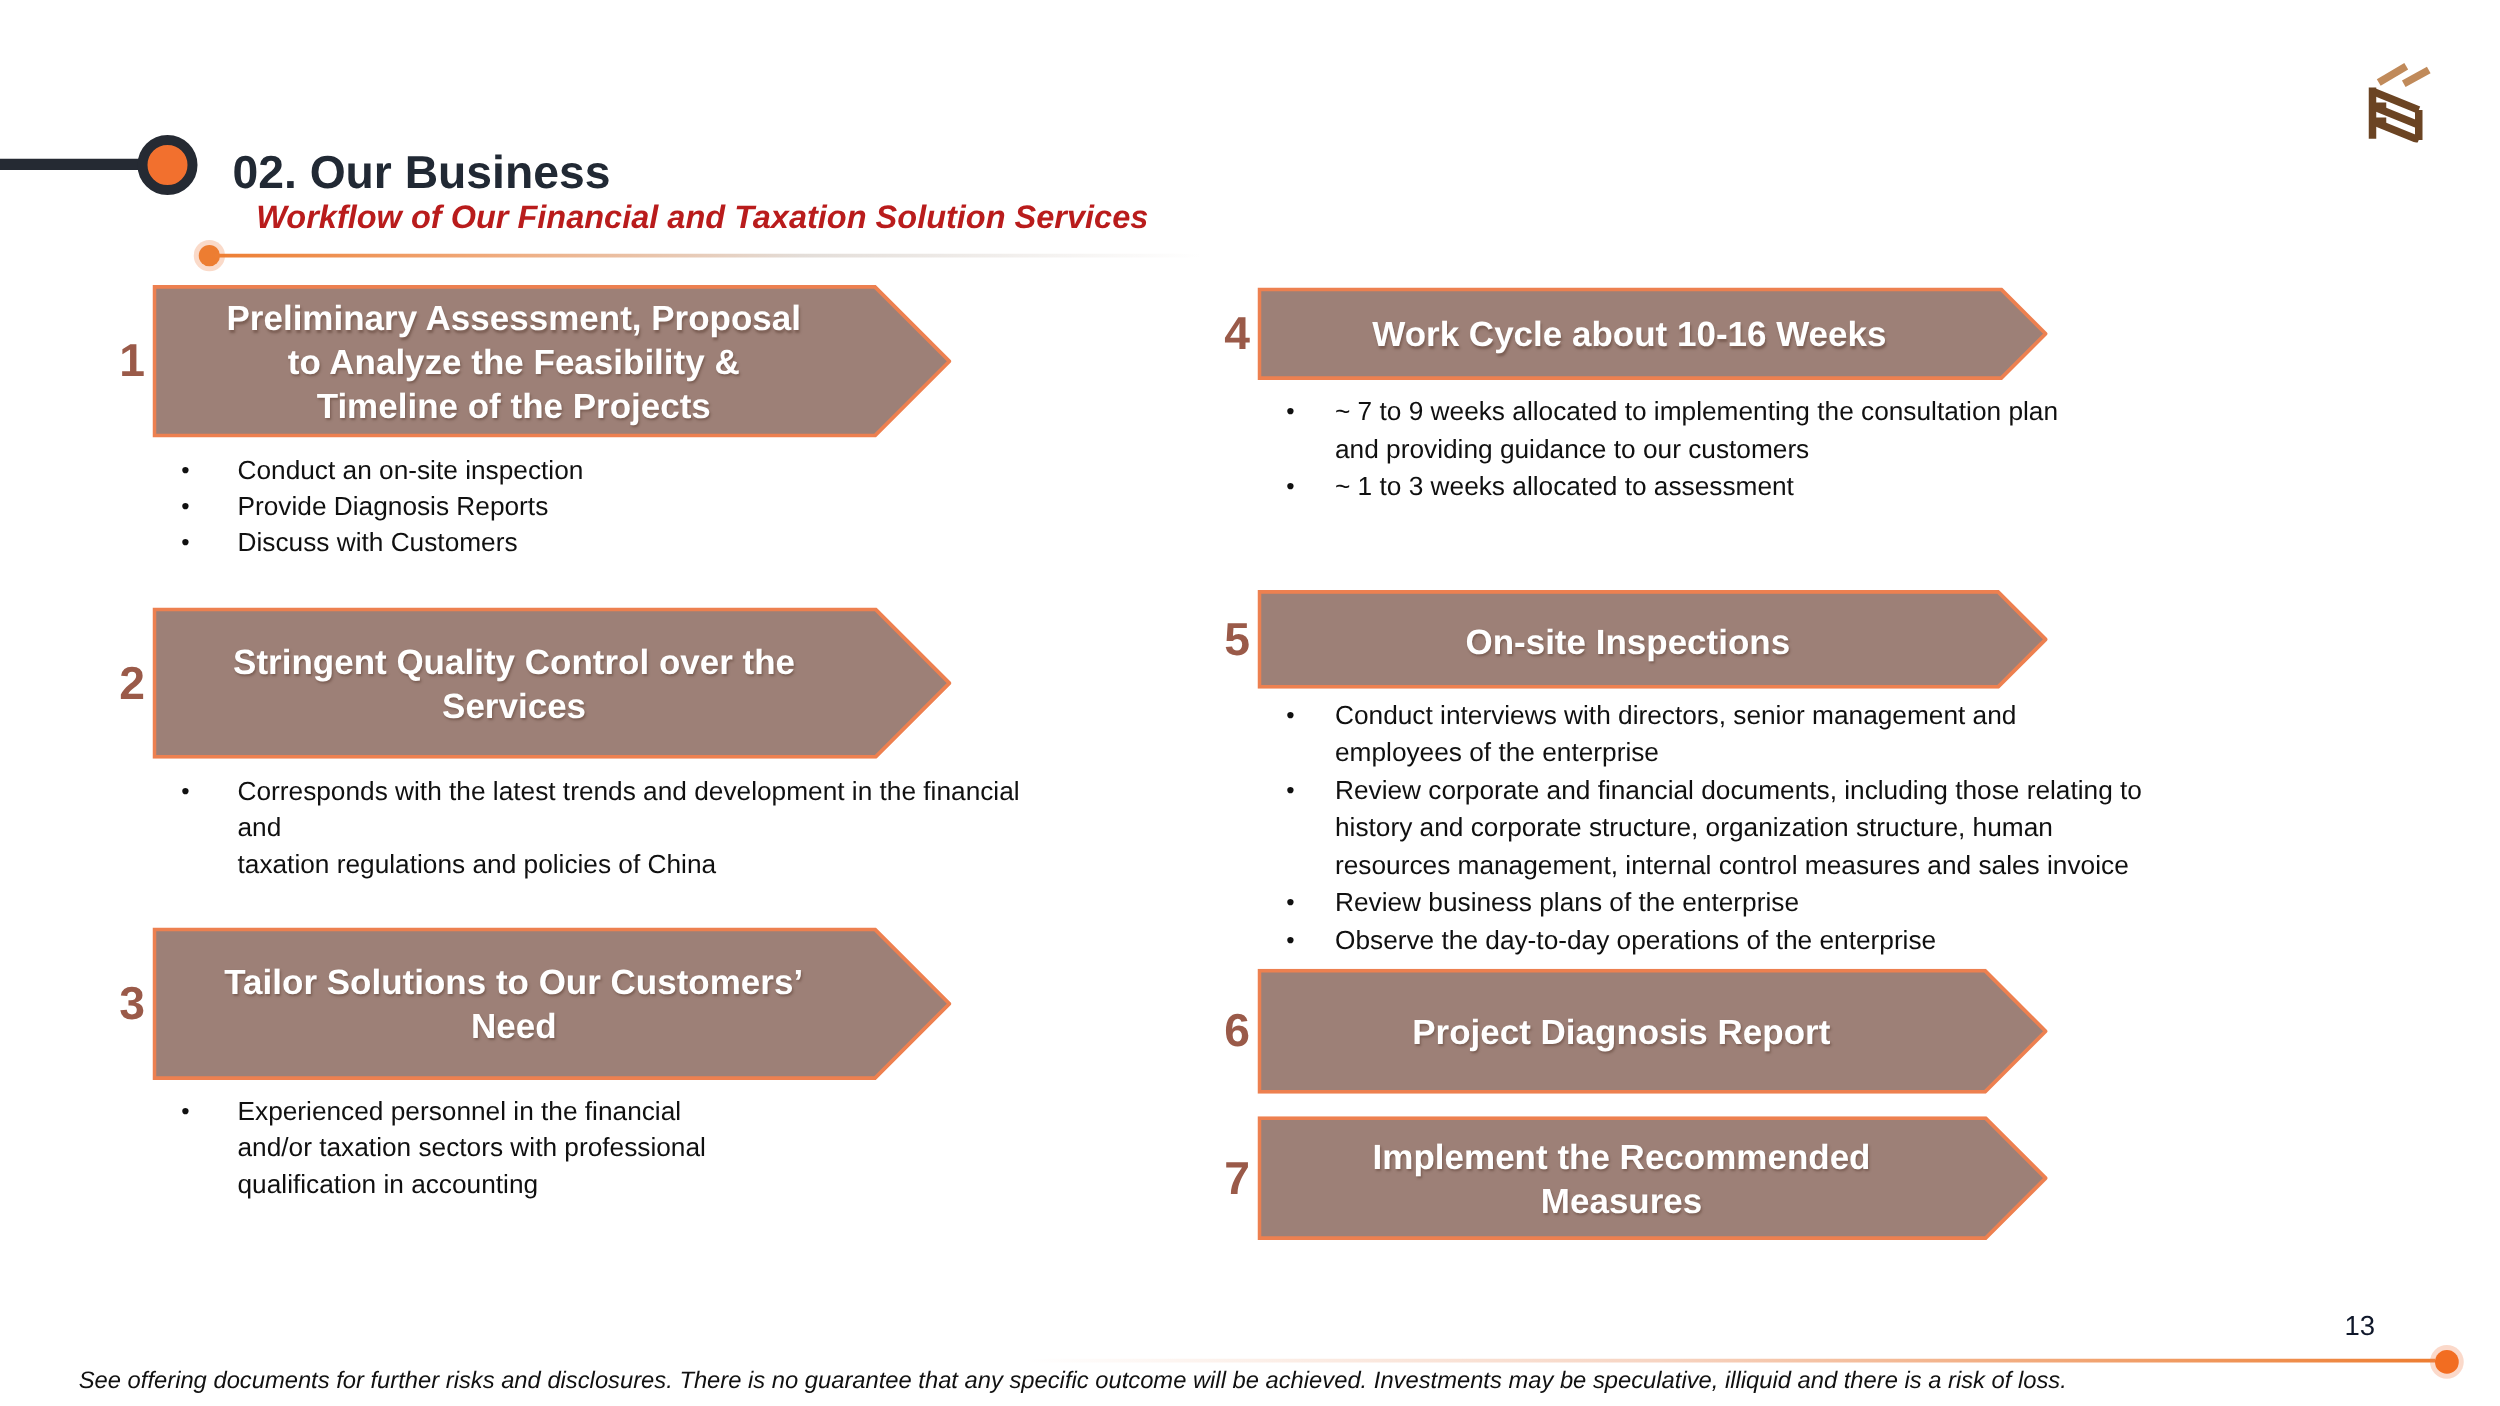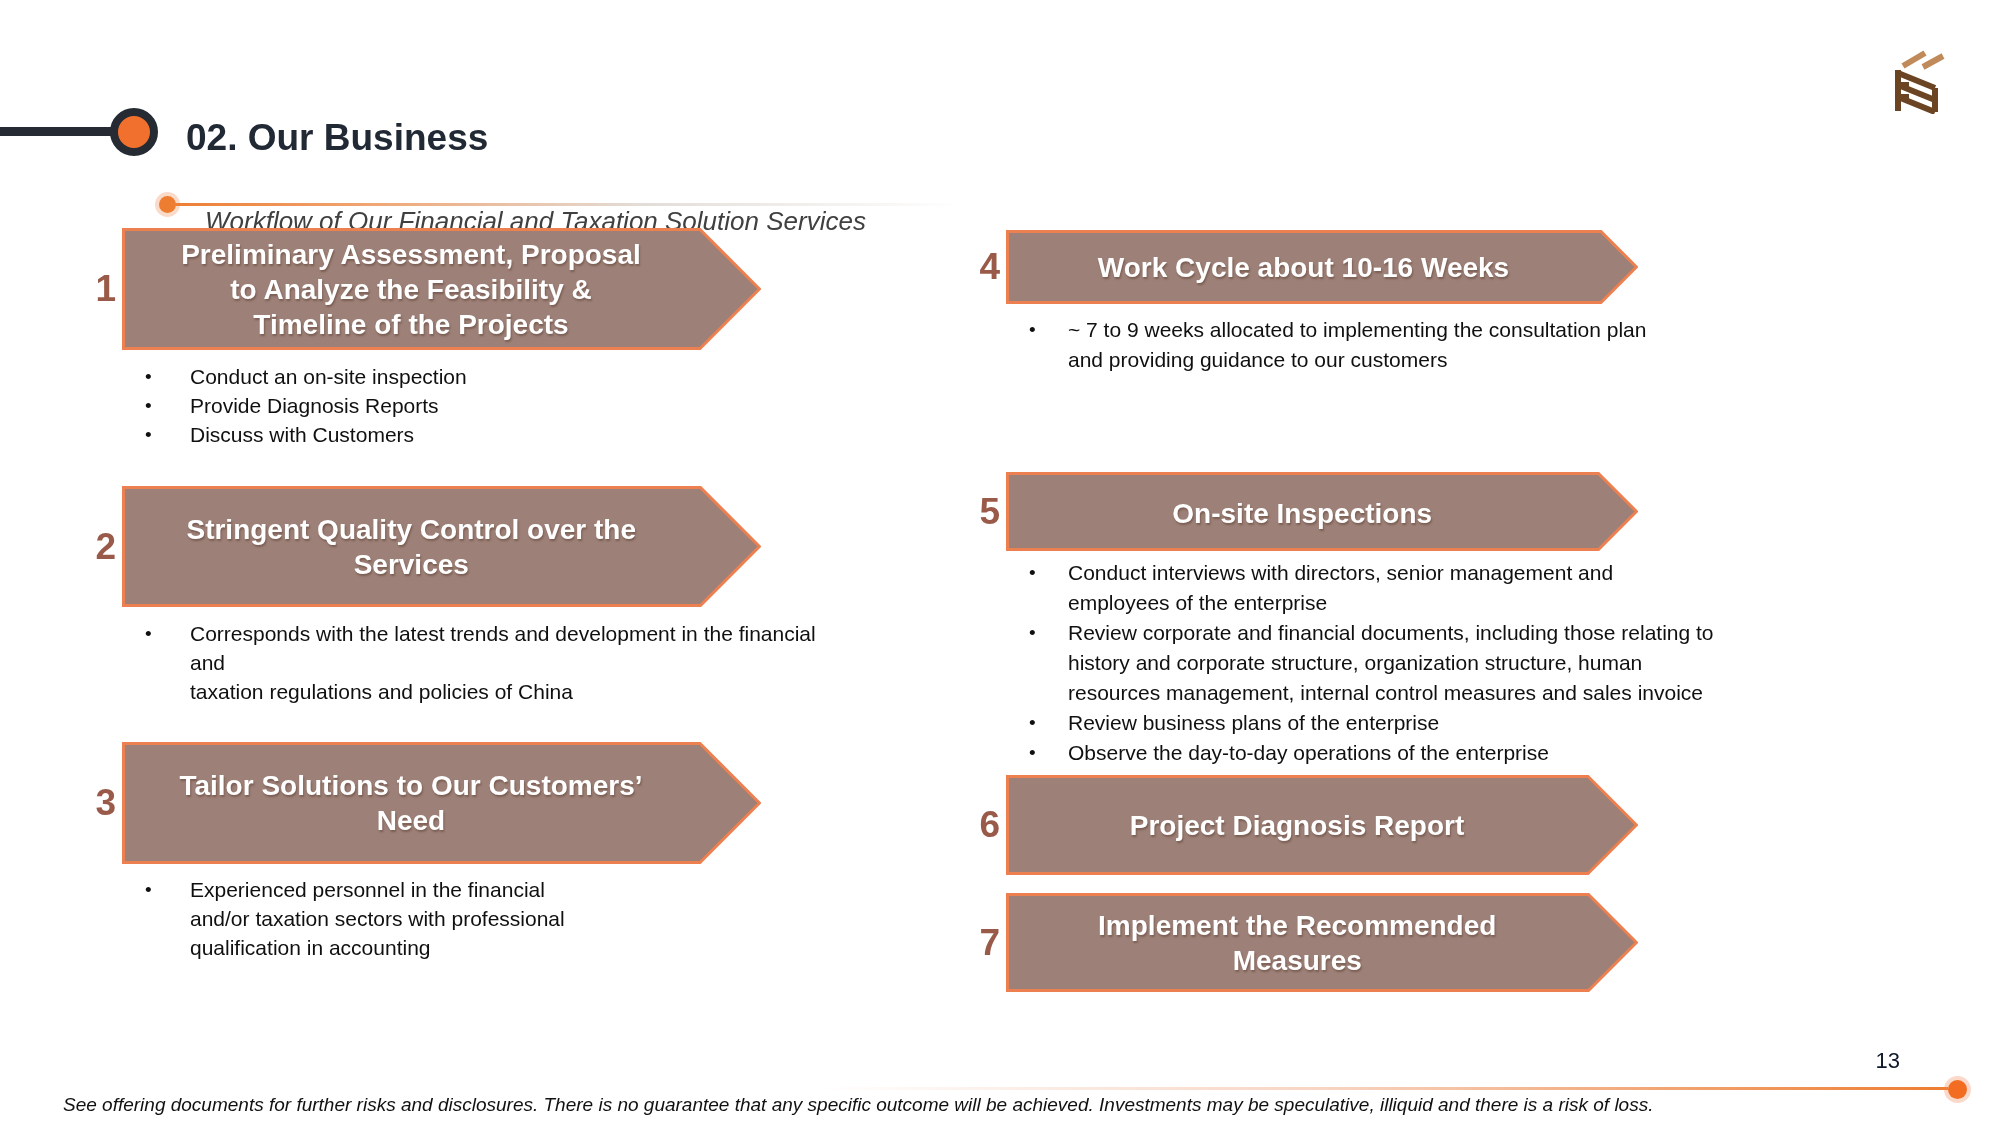--- a/index.html
+++ b/index.html
@@ -7,21 +7,21 @@
     width:2000px;height:1125px;position:relative;background:#ffffff;
     font-family:"Liberation Sans", sans-serif;color:#111;overflow:hidden;
   }
   .abs{position:absolute;}
 
   
   .header-line{left:0;top:127px;width:114px;height:9px;background:#252a33;}
   .header-node{left:110px;top:108px;width:48px;height:48px;border-radius:50%;
     border:8px solid #252a33;background:#f2702e;box-sizing:border-box;}
   .page-title{left:186px;top:106px;font-size:37px;font-weight:bold;color:#212934;white-space:nowrap;margin-top:11px;}
-  .page-subtitle{left:205px;top:158px;font-size:26px;font-weight:normal;font-style:italic;color:#404040;white-space:nowrap;margin-top:48px;}
+  .page-subtitle{left:205px;top:158px;font-size:26px;font-weight:bold;font-style:italic;color:#b91c1c;white-space:nowrap;}
   .subtitle-underline{left:168px;top:203px;width:862px;height:3px;
     background:linear-gradient(90deg,#ed7d31 0%,#f0a878 25%,#e3ddd8 55%,rgba(255,255,255,0) 92%);}
   .subtitle-dot{left:159px;top:196px;width:17px;height:17px;border-radius:50%;background:#ed7d31;
     box-shadow:0 0 0 4px rgba(240,150,100,0.35);}
 
   
   .banner{position:absolute;}
   .banner svg{position:absolute;left:0;top:0;}
   .step-heading{position:absolute;left:0;top:0;right:0;bottom:0;display:flex;align-items:center;justify-content:center;
     color:#fff;font-weight:bold;font-size:28px;line-height:35px;text-align:center;white-space:pre-line;
@@ -112,20 +112,21 @@
 <div class="step-number" style="left:938px;top:230px;width:62px;height:74px;">4</div>
 <div class="banner" style="left:1006px;top:230px;width:632px;height:74px;">
     <svg width="632" height="74">
       <polygon points="1.5,1.5 595,1.5 630.5,37 595,72.5 1.5,72.5" fill="#9D8077" stroke="#ED8050" stroke-width="3"></polygon>
     </svg>
   <div class="step-heading" style="padding-right: 37px;">Work Cycle about 10-16 Weeks</div>
 </div>
 <ul class="bullets right abs" style="left:1022px;top:315px;width:880px;">
   <li>~ 7 to 9 weeks allocated to implementing the consultation plan
 and providing guidance to our customers</li>
+  <li>~ 1 to 3 weeks allocated to assessment</li>
 </ul>
 
 <div class="step-number" style="left:938px;top:472px;width:62px;height:79px;">5</div>
 <div class="banner" style="left:1006px;top:472px;width:632px;height:83px;">
     <svg width="632" height="79">
       <polygon points="1.5,1.5 592.5,1.5 630.5,39.5 592.5,77.5 1.5,77.5" fill="#9D8077" stroke="#ED8050" stroke-width="3"></polygon>
     </svg>
   <div class="step-heading" style="padding-right: 39.5px;">On-site Inspections</div>
 </div>
 <ul class="bullets right abs" style="left:1022px;top:558px;width:900px;">

